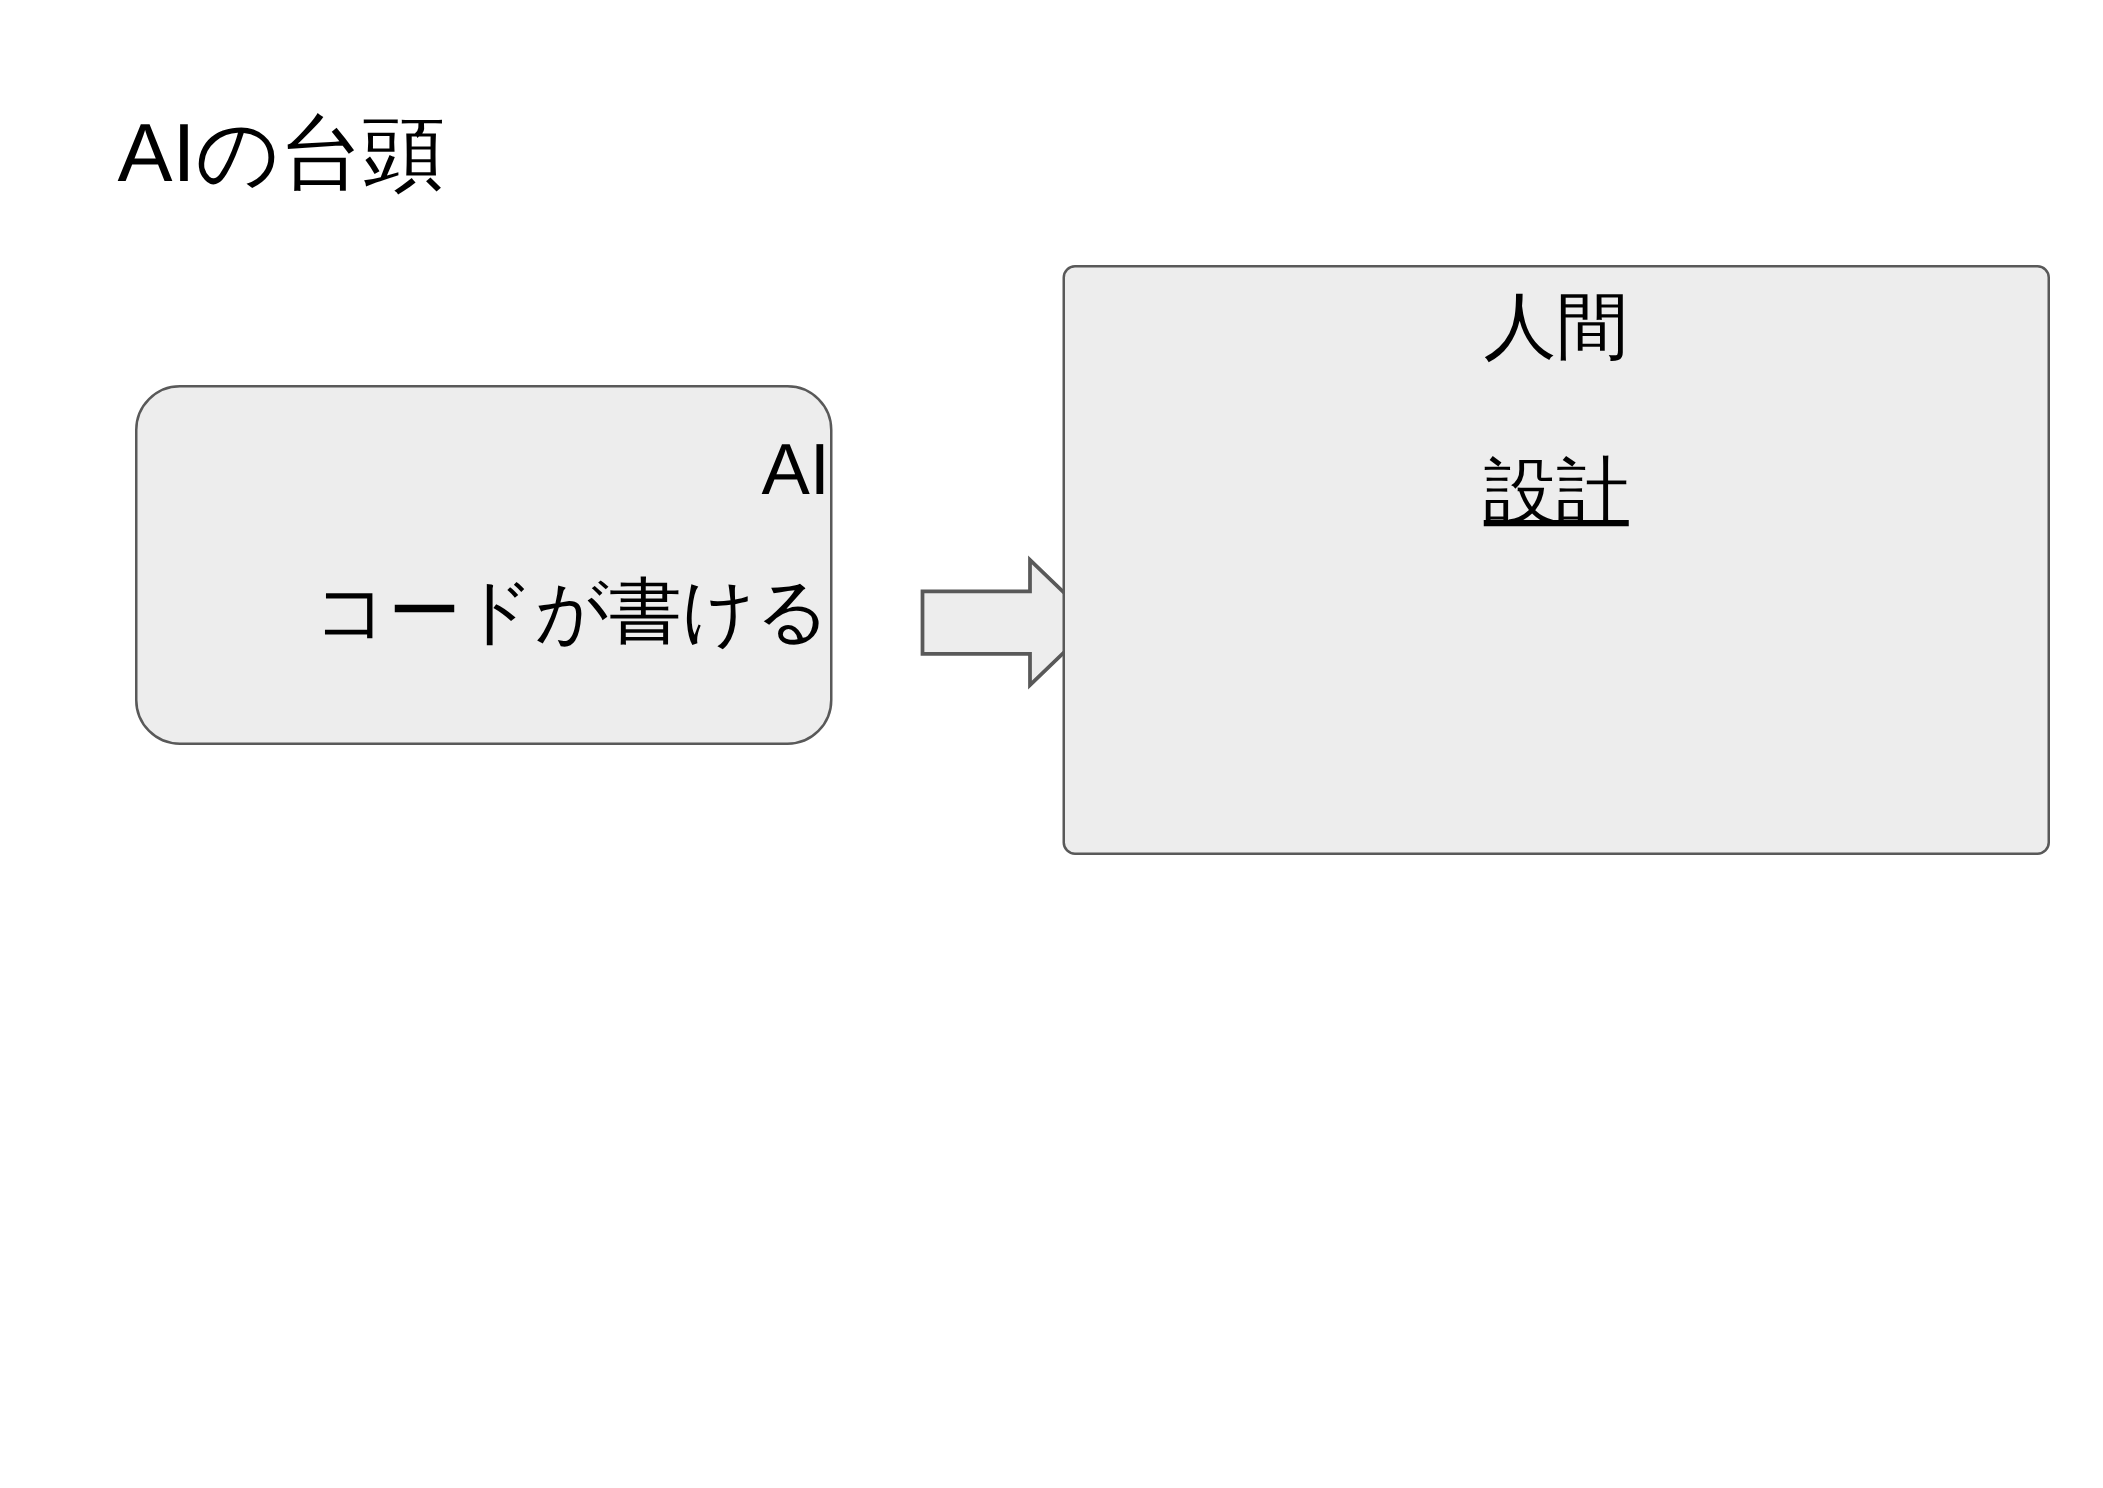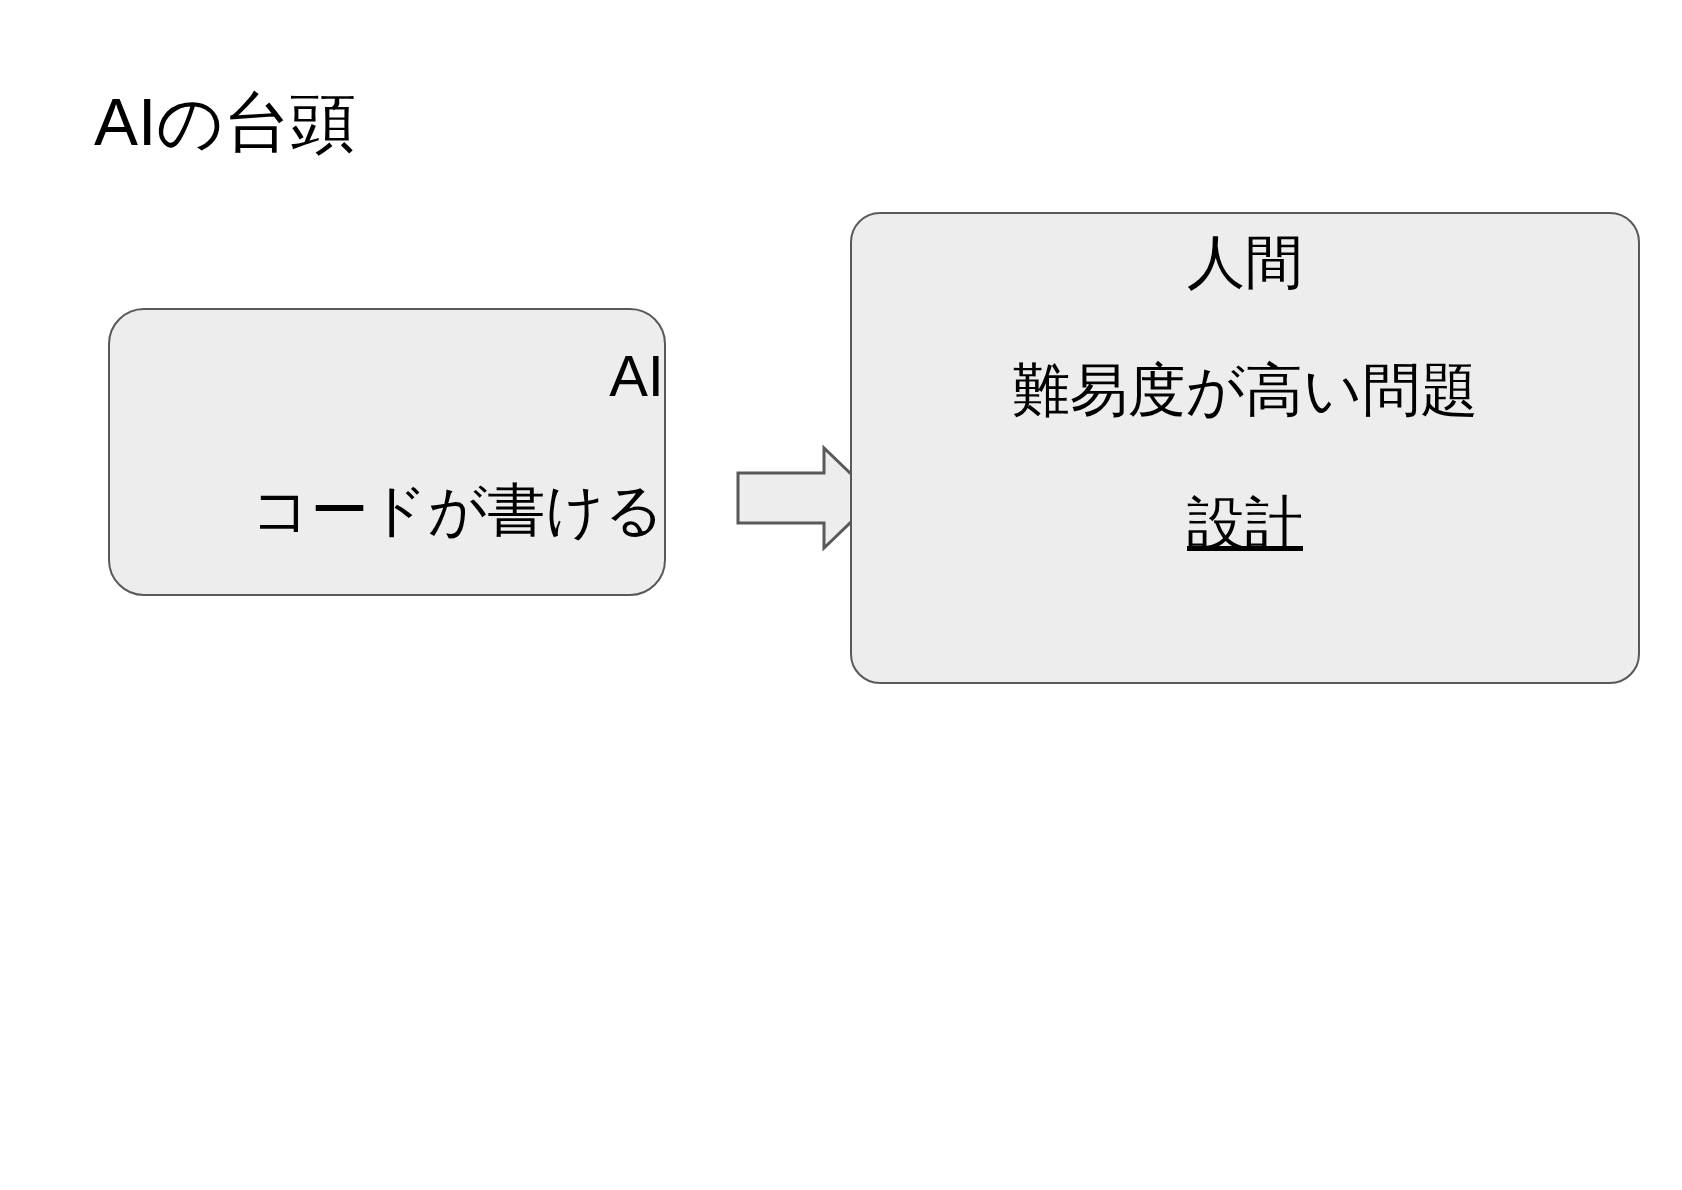--- a/index.html
+++ b/index.html
@@ -57,34 +57,34 @@
     height: 288px;
     border-radius: 36px;
     align-items: flex-end;
   }
 
   .shape-human {
     left: 850px;
     top: 212px;
     width: 790px;
     height: 472px;
-    border-radius: 30px;
+    border-radius: 10px;
   }
 
   .shape-line {
     font-size: 58px;
     line-height: 1.18;
     text-align: center;
     white-space: nowrap;
     color: #000000;
   }
 
   
   .shape-ai .line-1 { margin-top: 32px; }
-  .shape-ai .line-2 { margin-top: 66px; }
+  .shape-ai .line-2 { margin-top: 46px; }
 
   
   .shape-human .line-1 { margin-top: 14px; }
   .shape-human .line-2 { margin-top: 60px; }
   .shape-human .line-3 { margin-top: 64px; text-decoration: underline; }
   .shape-human .line-4 { margin-top: 2px; }
 
   
   .arrow-wrap {
     position: absolute;
@@ -117,19 +117,18 @@
   </div>
 
   <div class="arrow-wrap">
     <svg width="200" height="140" viewBox="0 0 200 140" xmlns="http://www.w3.org/2000/svg">
       <polygon points="54,43 140,43 140,18 192,68 140,118 140,93 54,93" fill="#ededed" stroke="#595959" stroke-width="3" stroke-linejoin="miter"></polygon>
     </svg>
   </div>
 
   <div class="shape shape-human">
     <div class="shape-line line-1">人間</div>
-    <div class="shape-line line-2">難易度が高い問題</div>
     <div class="shape-line line-3">設計</div>
   </div>
 
   <div class="empty-canvas-area"></div>
 
 </div>
 
 </body></html>

